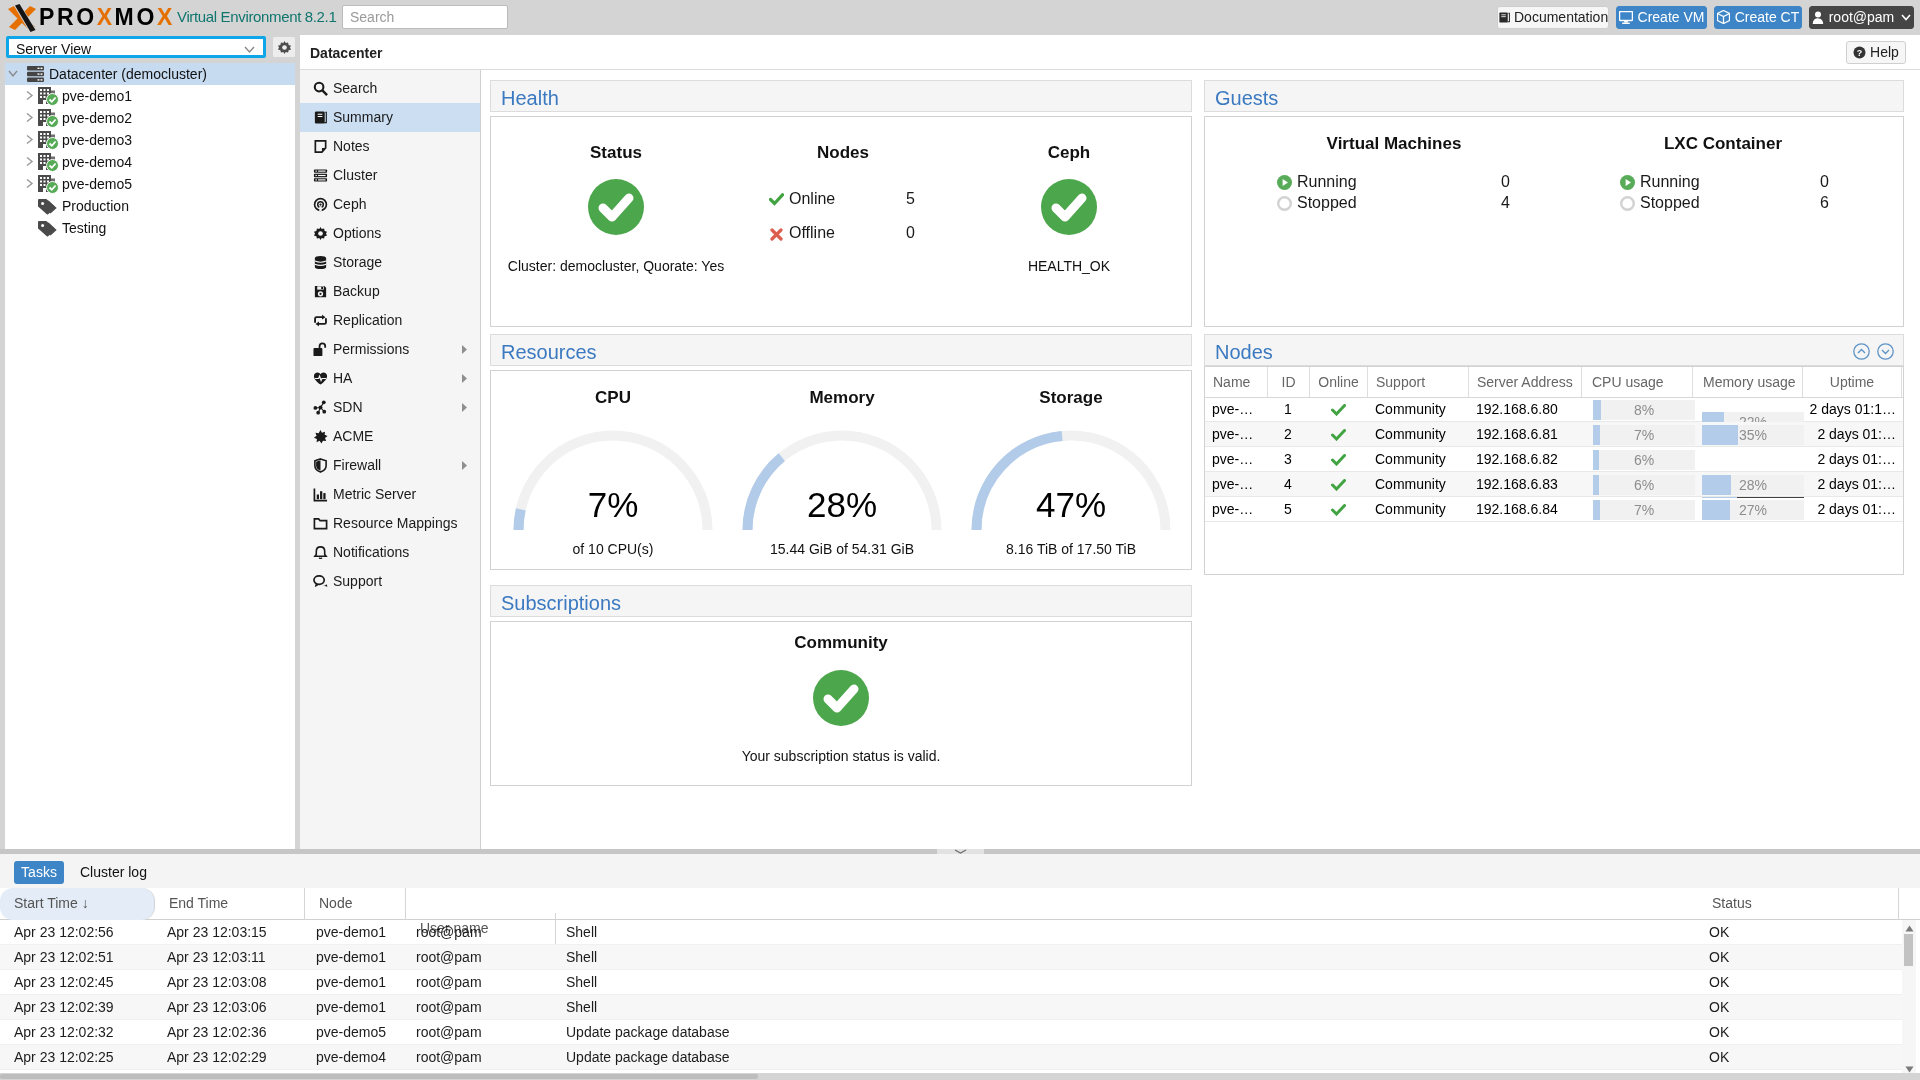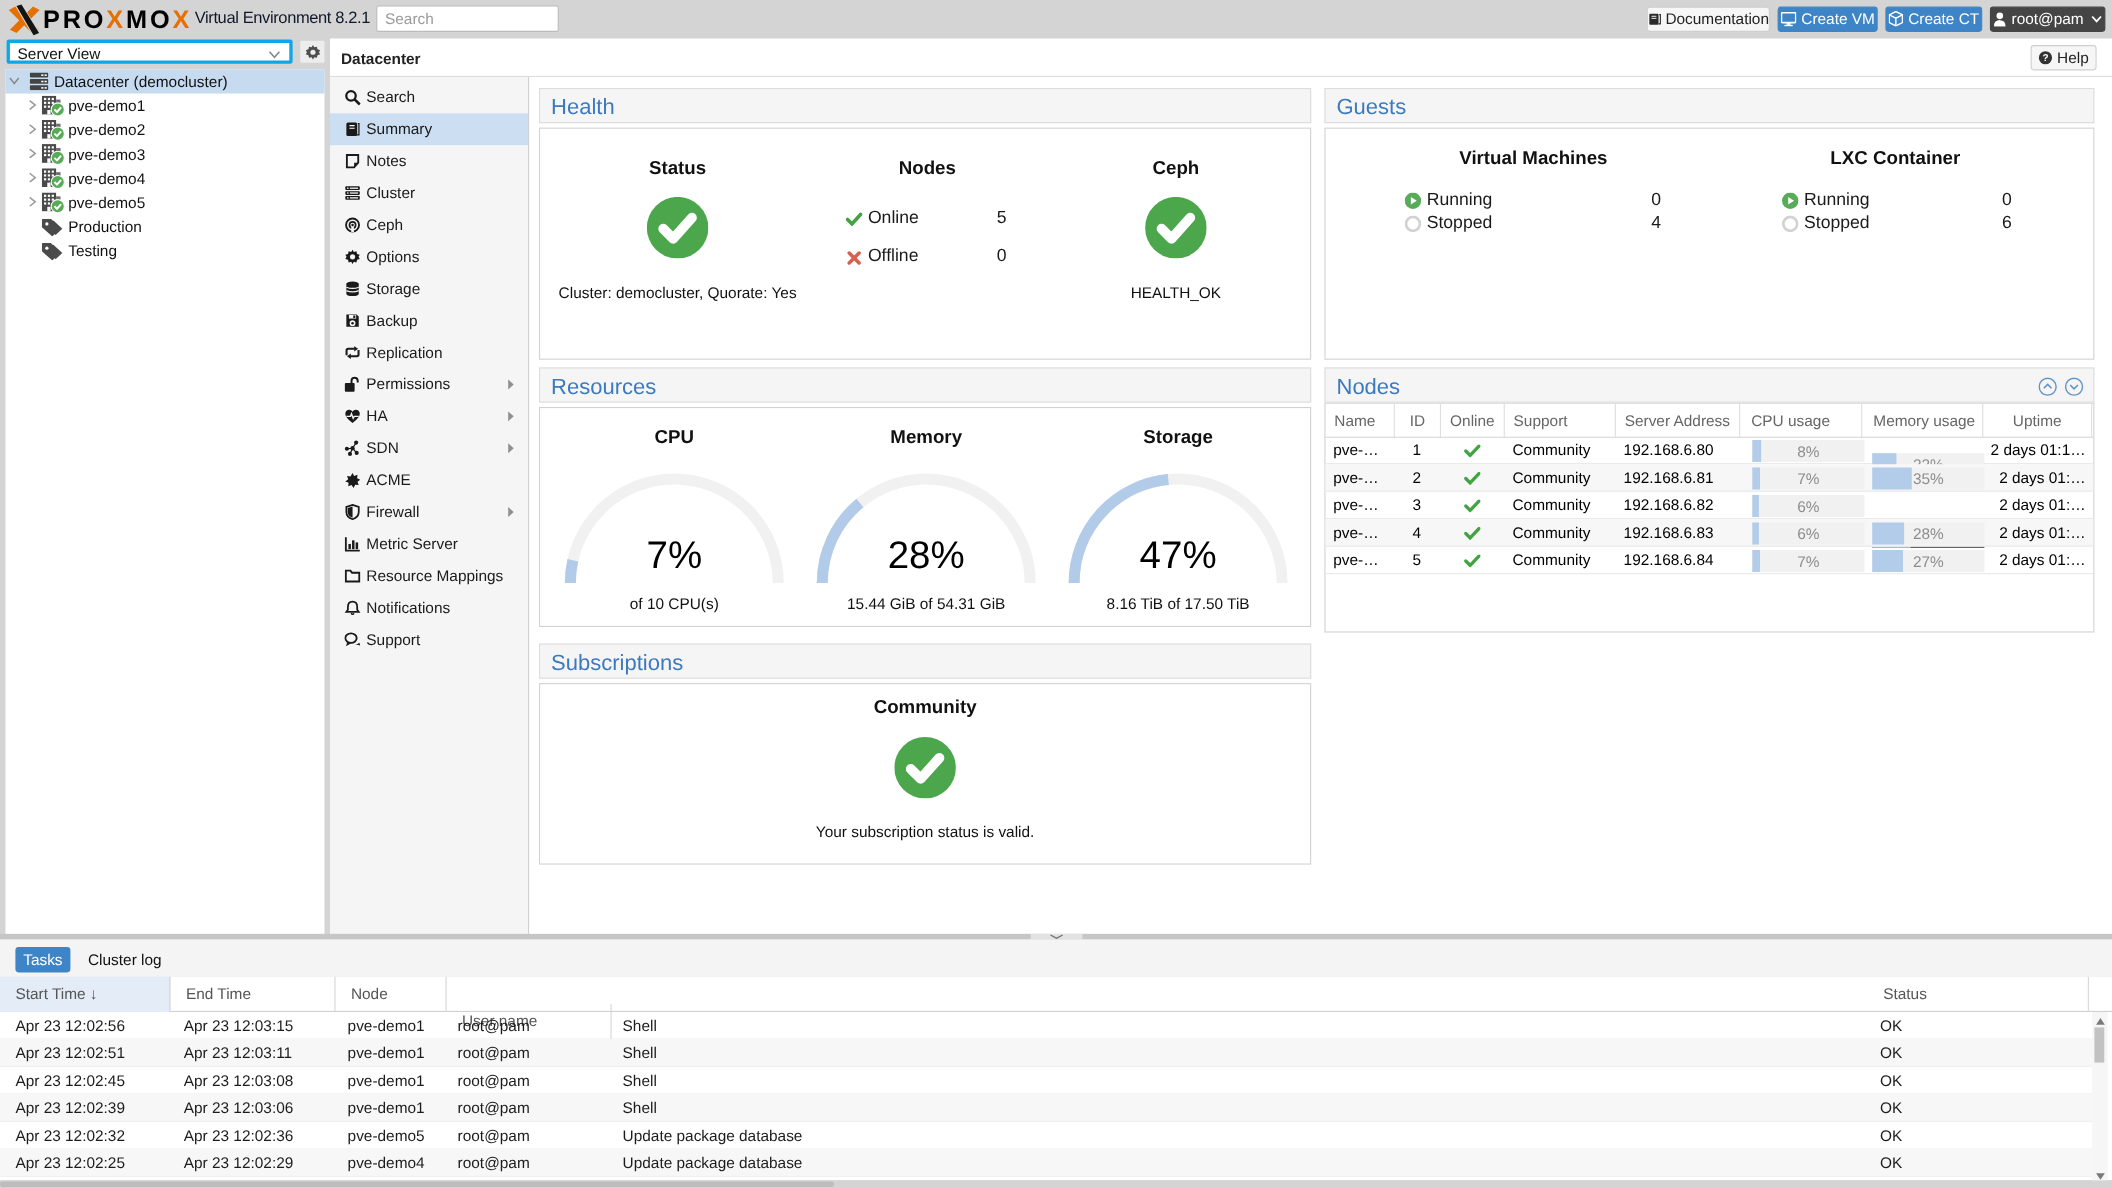--- a/index.html
+++ b/index.html
@@ -3,21 +3,21 @@
 <meta charset="utf-8">
 <style>
 * { margin:0; padding:0; box-sizing:border-box; }
 html,body { width:1920px; height:1080px; overflow:hidden; background:#d4d4d4;
   font-family:"Liberation Sans", sans-serif; font-size:14px; color:#1a1a1a; }
 .abs { position:absolute; }
 
 #topbar { position:absolute; left:0; top:0; width:1920px; height:35px; background:#d4d4d4; }
 #brand { position:absolute; left:39px; top:4px; font-weight:bold; font-size:23px; letter-spacing:2.6px; color:#000; }
 #brand .ox { color:#e57000; }
-#ve { position:absolute; left:177px; top:8px; font-size:15px; letter-spacing:-0.35px; color:#0f172a; }
+#ve { position:absolute; left:177px; top:8px; font-size:15px; letter-spacing:-0.35px; color:#0f766e; }
 #searchbox { position:absolute; left:342px; top:5px; width:166px; height:24px; background:#fff;
   border:1px solid #bbb; border-radius:2px; color:#9a9a9a; font-size:14px; line-height:22px; padding-left:7px; }
 .topbtn { position:absolute; top:6px; height:23px; border-radius:3px; font-size:14px; line-height:21px;
   text-align:center; white-space:nowrap; overflow:hidden; }
 .btn-light { background:#f6f6f6; border:1px solid #cfcfcf; color:#222; }
 .btn-blue { background:#3d85c6; border:1px solid #3d85c6; color:#fff; }
 .btn-dark { background:#454545; border:1px solid #454545; color:#fff; }
 
 #combo { position:absolute; left:6px; top:36px; width:260px; height:22px; background:#fff;
   border:3px solid #0ea5e9; border-radius:2px; font-size:14px; line-height:20px; padding-left:7px; color:#111; }
@@ -639,21 +639,21 @@
         <path d="M1 1 L6.5 4 L12 1" fill="none" stroke="#6e6e6e" stroke-width="1.2"></path>
       </svg>
   </div>
 </div>
 <div id="tabbar">
   <div class="abs" style="left:14px;top:7px;width:50px;height:23px;background:#3d85c6;border-radius:3px;color:#fff;font-size:14px;line-height:23px;text-align:center;">Tasks</div>
   <div class="abs" style="left:80px;top:7px;height:23px;color:#111;font-size:14px;line-height:23px;">Cluster log</div>
 </div>
 <div class="abs" style="left:0;top:888px;width:1920px;height:185px;background:#fff;"></div>
 <div id="taskhead">
-    <div class="th" style="left:0px;width:155px;background:#e3ecf7;padding-left:14px;">Start Time <span style="color:#555;">↓</span></div>
+    <div class="th" style="left:0px;width:155px;background:#e3ecf7;padding-left:14px;border-radius:13px;">Start Time <span style="color:#555;">↓</span></div>
     <div class="th" style="left:155px;width:150px;padding-left:14px;">End Time</div>
     <div class="th" style="left:305px;width:101px;padding-left:14px;">Node</div>
     <div class="th" style="left:406px;width:150px;padding-left:14px;margin-top:25px;">User name</div>
     <div class="th" style="left:1698px;width:201px;padding-left:14px;">Status</div>
   </div>
 <div id="taskrows">
     <div class="trowt" style="top:920px;border-bottom:1px solid #f0f0f0;"></div>
     <div class="tc" style="left:14px;top:920px;">Apr 23 12:02:56</div>
     <div class="tc" style="left:167px;top:920px;">Apr 23 12:03:15</div>
     <div class="tc" style="left:316px;top:920px;">pve-demo1</div>

